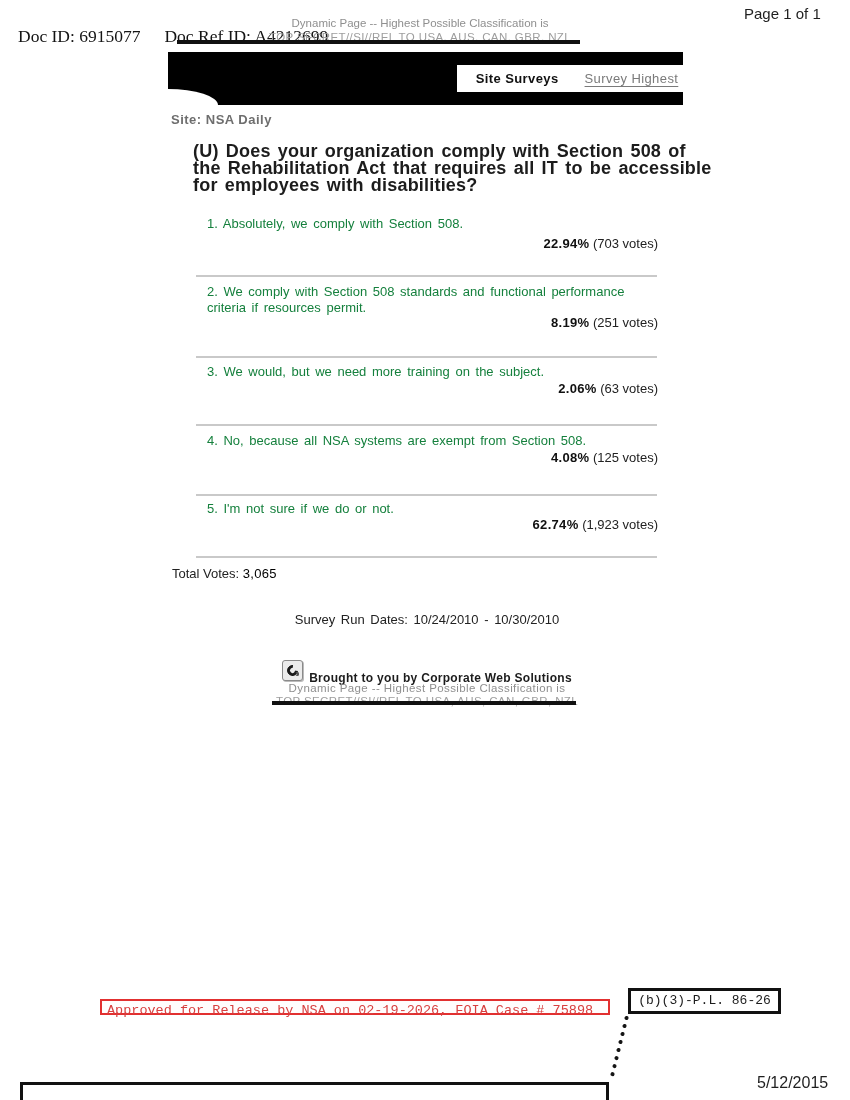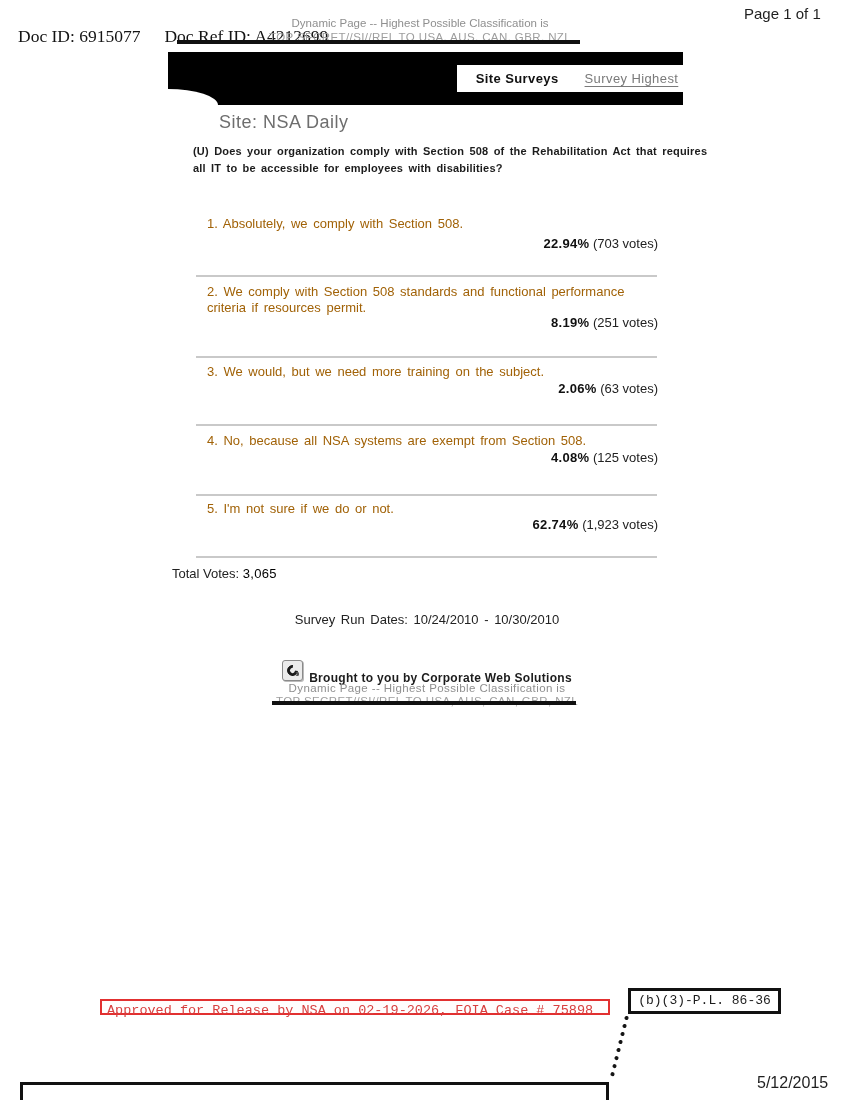--- a/index.html
+++ b/index.html
@@ -25,27 +25,27 @@
   .blk { position:absolute; background:#000000; }
   .left-block { left:0; top:0; width:289px; height:53px; }
   .scoop { position:absolute; left:0; bottom:0; width:50px; height:16px; background:#ffffff; border-top-right-radius:100% 100%; }
   .right-top { left:289px; top:0; width:226px; height:13px; }
   .tab-strip { position:absolute; left:289px; top:13px; width:226px; height:27px; background:#ffffff;
                display:flex; align-items:center; gap:26px; padding-left:14px;justify-content:center; }
   .tab-active { font-size:13px; font-weight:bold; color:#111111; letter-spacing:.4px; }
   .tab-link { font-size:13px; color:#7a7a7a; letter-spacing:.4px; text-decoration:underline; text-underline-offset:3px; cursor:pointer; }
   .right-bottom { left:289px; top:40px; width:226px; height:13px; }
 
-  .site-label { top:112px; left:171px; font-size:18px; font-weight:normal; color:#6e6e6e; letter-spacing:.5px;margin-left:48px; }
+  .site-label { top:112px; left:171px; font-size:13px; font-weight:bold; color:#6e6e6e; letter-spacing:.5px; }
 
-  .question { top:143px; left:193px; width:524px; font-size:11px; font-weight:bold; color:#1c1c1c;
+  .question { top:143px; left:193px; width:524px; font-size:18px; font-weight:bold; color:#1c1c1c;
               line-height:17px; word-spacing:2px; letter-spacing:.2px; }
 
   
-  .opt-text { left:207px; width:452px; font-size:13px; color:#a16207; line-height:16px; word-spacing:2px; }
+  .opt-text { left:207px; width:452px; font-size:13px; color:#15803d; line-height:16px; word-spacing:2px; }
   .opt-votes { left:196px; width:462px; text-align:right; font-size:13px; color:#222222; }
   .opt-votes b { font-weight:bold; color:#101010; letter-spacing:.3px; }
   .divider { left:196px; width:461px; height:2px; background:#c9c9c9; }
 
   .o1t{top:216px}.o1v{top:236px}.d1{top:275px}
   .o2t{top:284px}.o2v{top:315px}.d2{top:356px}
   .o3t{top:364px}.o3v{top:381px}.d3{top:424px}
   .o4t{top:433px}.o4v{top:450px}.d4{top:494px}
   .o5t{top:501px}.o5v{top:517px}.d5{top:556px}
 
@@ -151,19 +151,19 @@
     <span class="cws-icon">
       <span class="cws-swirl"></span>
       <span class="cws-swirl-inner"></span>
     </span>
     <span class="brand-text">Brought to you by Corporate Web Solutions</span>
   </div>
   <div class="abs botclass-1">Dynamic Page -- Highest Possible Classification is</div>
   <div class="abs botclass-2">TOP SECRET//SI//REL TO USA, AUS, CAN, GBR, NZL</div>
   <div class="abs strikebar bar-bottom"></div>
 
-  <div class="abs exemption-box">(b)(3)-P.L. 86-36</div>
+  <div class="abs exemption-box">(b)(3)-P.L. 86-26</div>
   <div class="abs dotted-connector"></div>
   <div class="abs approval-box">Approved for Release by NSA on 02-19-2026, FOIA Case # 75898</div>
   <div class="abs bottom-frame"></div>
   <div class="abs print-date">5/12/2015</div>
 
 </div>
 
 </body></html>

